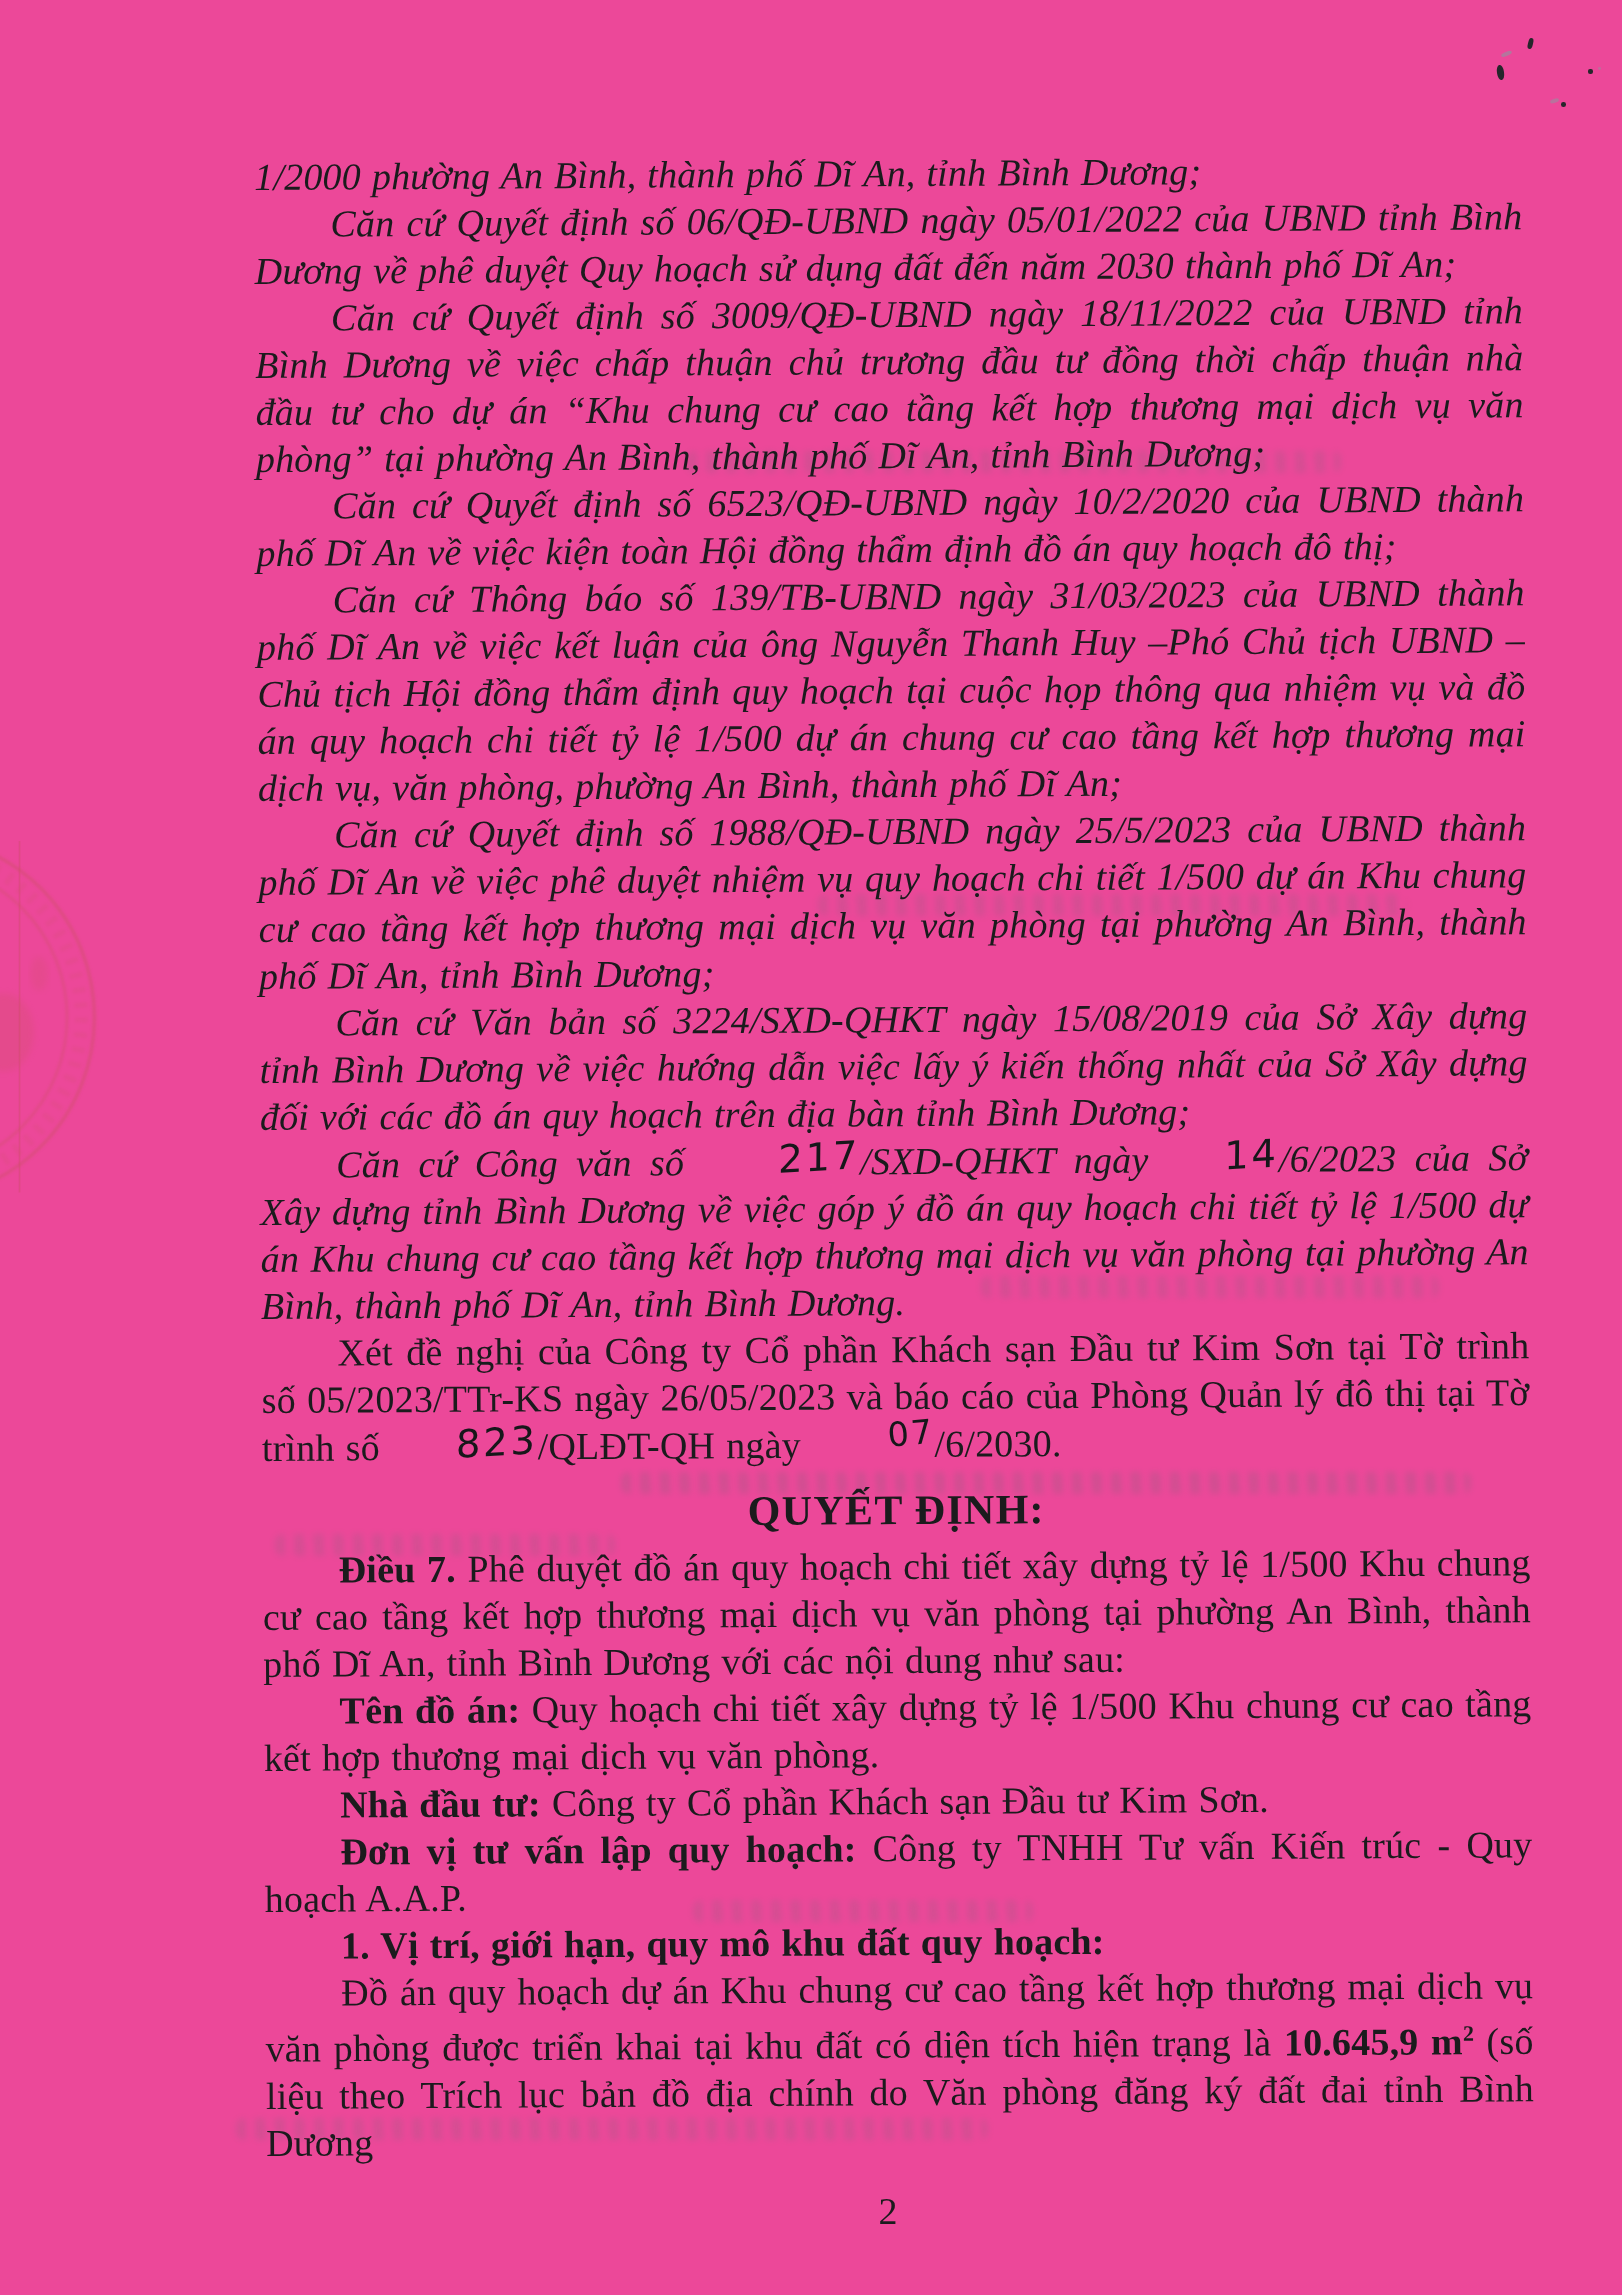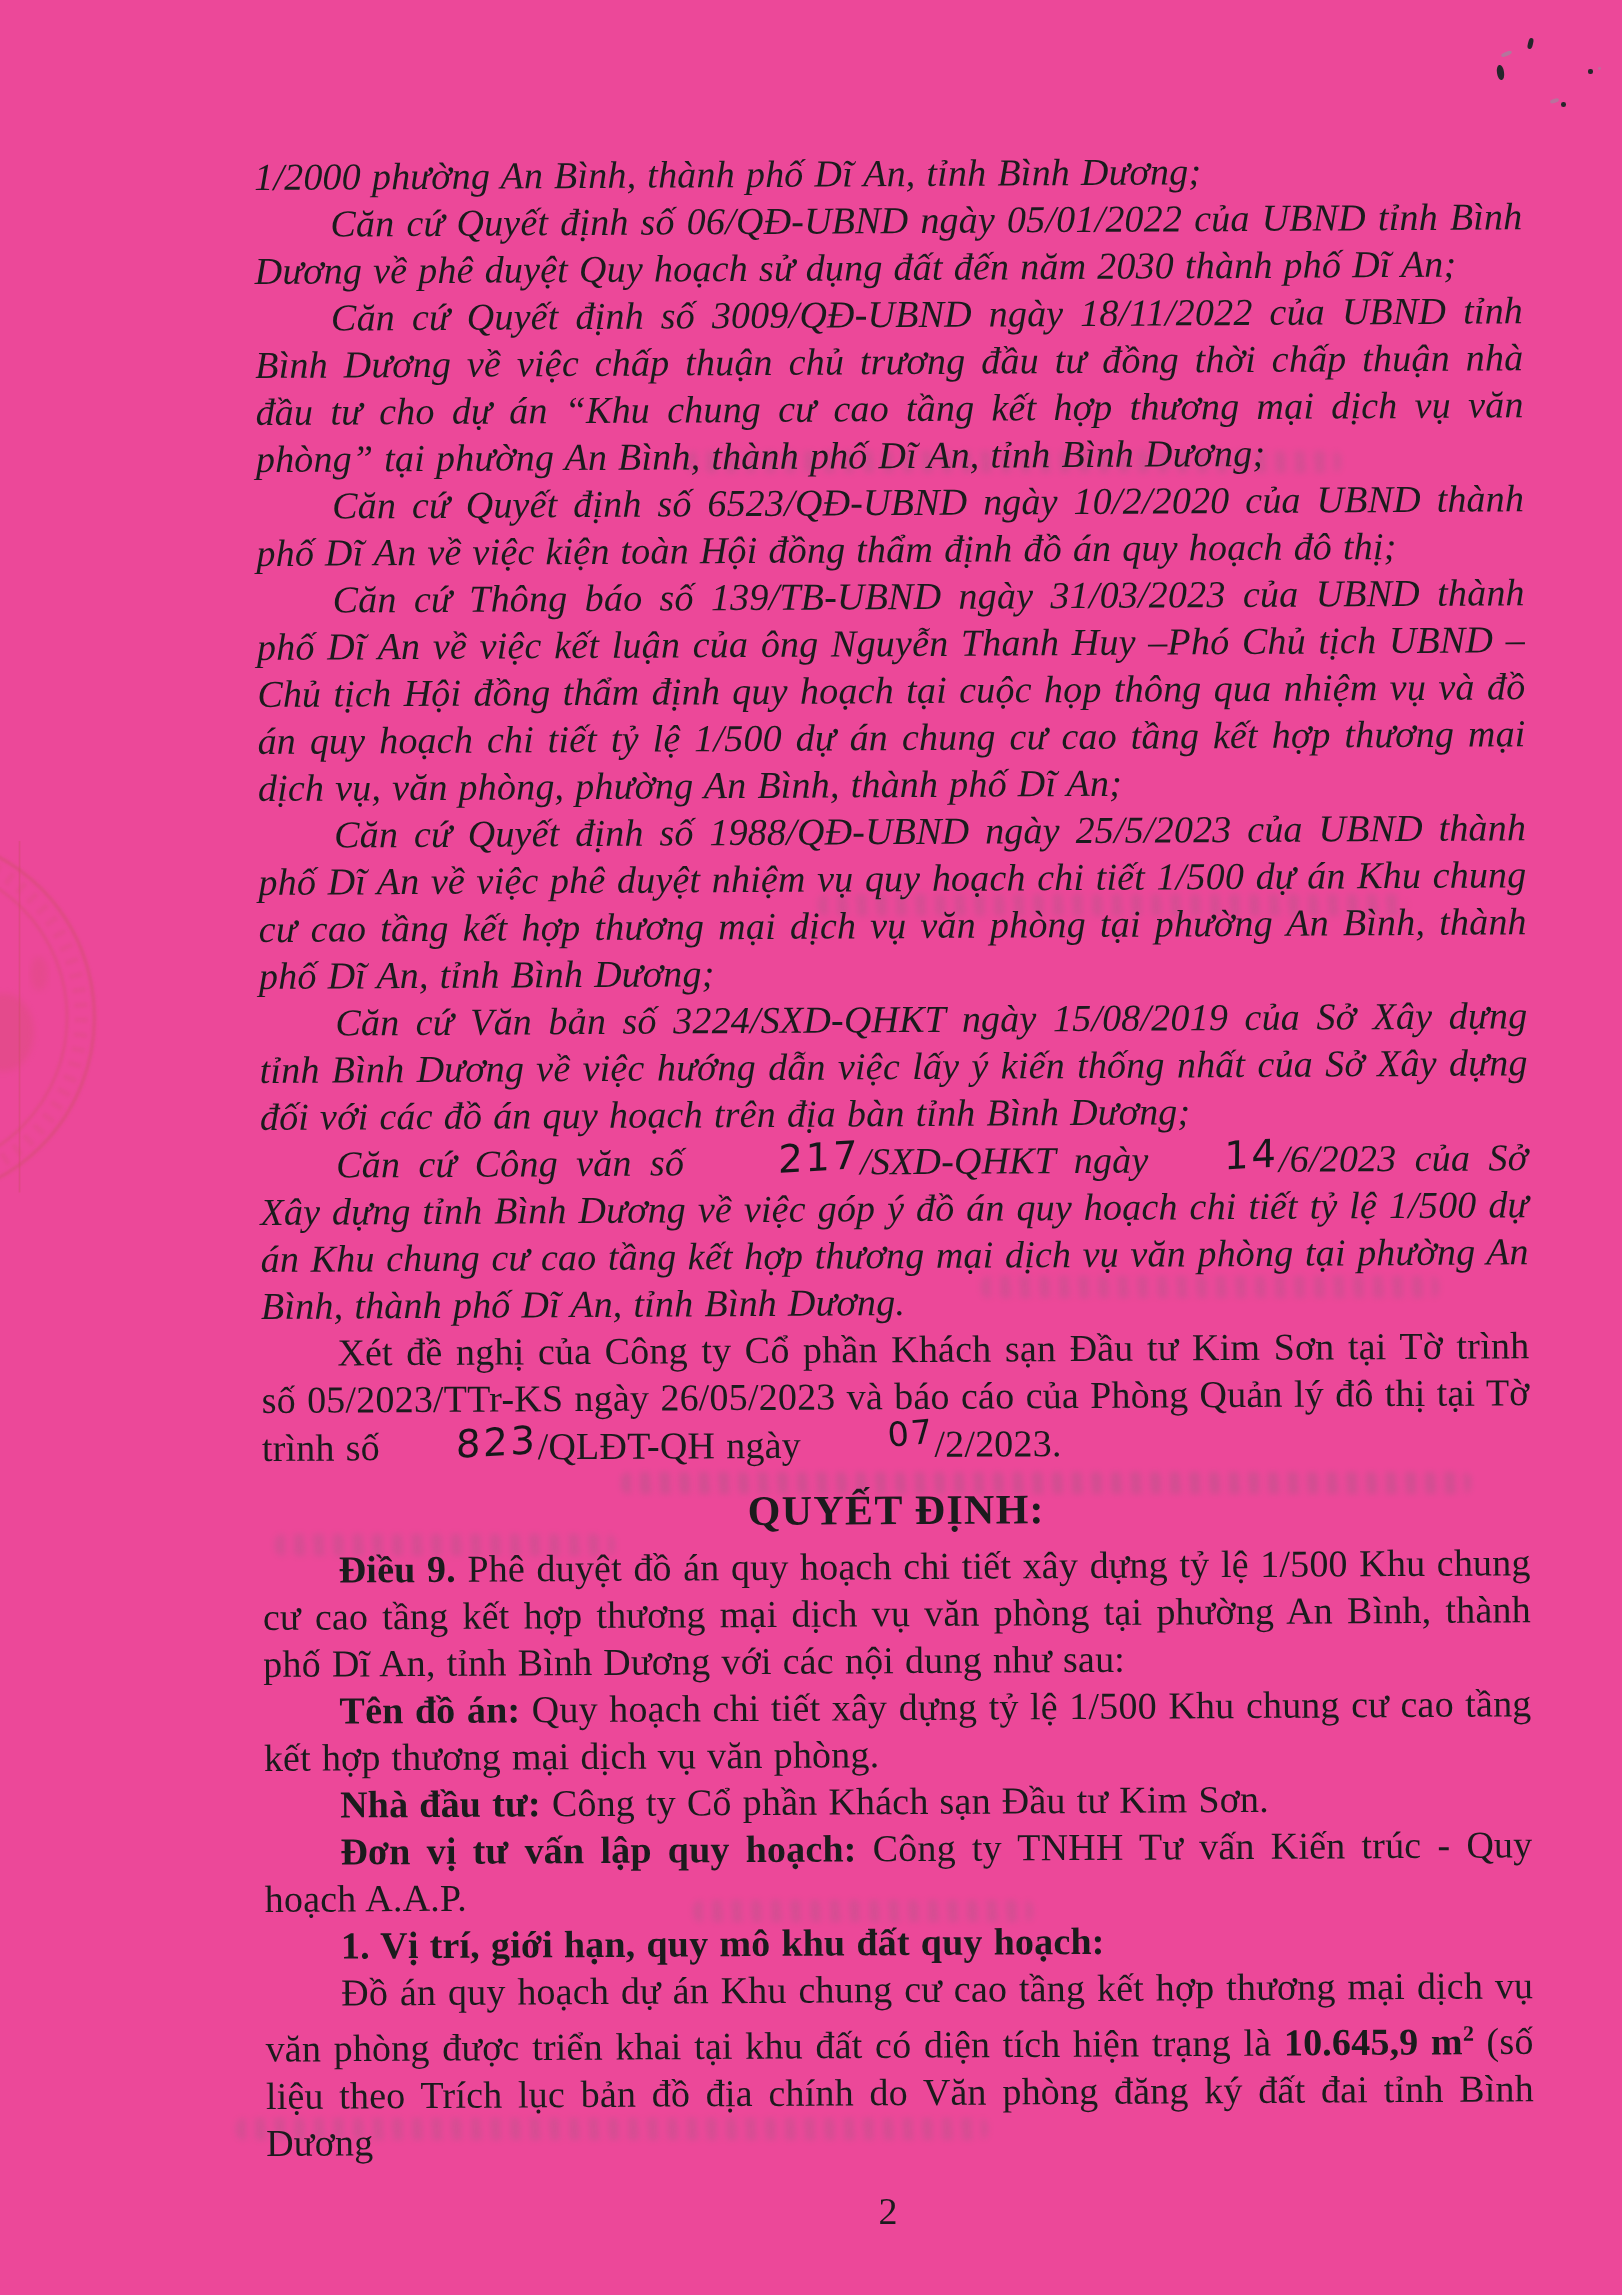--- a/index.html
+++ b/index.html
@@ -161,23 +161,23 @@
 
   <div class="text-block">
       <p class="italic noindent"><span>1/2000 phường An Bình, thành phố Dĩ An, tỉnh Bình Dương;</span></p>
       <p class="italic"><span>Căn cứ Quyết định số 06/QĐ-UBND ngày 05/01/2022 của UBND tỉnh Bình Dương về phê duyệt Quy hoạch sử dụng đất đến năm 2030 thành phố Dĩ An;</span></p>
       <p class="italic"><span>Căn cứ Quyết định số 3009/QĐ-UBND ngày 18/11/2022 của UBND tỉnh Bình Dương về việc chấp thuận chủ trương đầu tư đồng thời chấp thuận nhà đầu tư cho dự án “Khu chung cư cao tầng kết hợp thương mại dịch vụ văn phòng” tại phường An Bình, thành phố Dĩ An, tỉnh Bình Dương;</span></p>
       <p class="italic"><span>Căn cứ Quyết định số 6523/QĐ-UBND ngày 10/2/2020 của UBND thành phố Dĩ An về việc kiện toàn Hội đồng thẩm định đồ án quy hoạch đô thị;</span></p>
       <p class="italic"><span>Căn cứ Thông báo số 139/TB-UBND ngày 31/03/2023 của UBND thành phố Dĩ An về việc kết luận của ông Nguyễn Thanh Huy –Phó Chủ tịch UBND –Chủ tịch Hội đồng thẩm định quy hoạch tại cuộc họp thông qua nhiệm vụ và đồ án quy hoạch chi tiết tỷ lệ 1/500 dự án chung cư cao tầng kết hợp thương mại dịch vụ, văn phòng, phường An Bình, thành phố Dĩ An;</span></p>
       <p class="italic"><span>Căn cứ Quyết định số 1988/QĐ-UBND ngày 25/5/2023 của UBND thành phố Dĩ An về việc phê duyệt nhiệm vụ quy hoạch chi tiết 1/500 dự án Khu chung cư cao tầng kết hợp thương mại dịch vụ văn phòng tại phường An Bình, thành phố Dĩ An, tỉnh Bình Dương;</span></p>
       <p class="italic"><span>Căn cứ Văn bản số 3224/SXD-QHKT ngày 15/08/2019 của Sở Xây dựng tỉnh Bình Dương về việc hướng dẫn việc lấy ý kiến thống nhất của Sở Xây dựng đối với các đồ án quy hoạch trên địa bàn tỉnh Bình Dương;</span></p>
       <p class="italic"><span>Căn cứ Công văn số </span><span class="hw">217</span><span>/SXD-QHKT ngày</span><span class="hw">14</span><span>/6/2023 của Sở Xây dựng tỉnh Bình Dương về việc góp ý đồ án quy hoạch chi tiết tỷ lệ 1/500 dự án Khu chung cư cao tầng kết hợp thương mại dịch vụ văn phòng tại phường An Bình, thành phố Dĩ An, tỉnh Bình Dương.</span></p>
-      <p><span>Xét đề nghị của Công ty Cổ phần Khách sạn Đầu tư Kim Sơn tại Tờ trình số 05/2023/TTr-KS ngày 26/05/2023 và báo cáo của Phòng Quản lý đô thị tại Tờ trình số</span><span class="hw">823</span><span>/QLĐT-QH ngày </span><span class="hw-raised">07</span><span>/2/2023.</span></p>
+      <p><span>Xét đề nghị của Công ty Cổ phần Khách sạn Đầu tư Kim Sơn tại Tờ trình số 05/2023/TTr-KS ngày 26/05/2023 và báo cáo của Phòng Quản lý đô thị tại Tờ trình số</span><span class="hw">823</span><span>/QLĐT-QH ngày </span><span class="hw-raised">07</span><span>/6/2030.</span></p>
       <div class="decision-heading"><span>QUYẾT ĐỊNH:</span></div>
-      <p><span class="b">Điều 9.</span><span> Phê duyệt đồ án quy hoạch chi tiết xây dựng tỷ lệ 1/500 Khu chung cư cao tầng kết hợp thương mại dịch vụ văn phòng tại phường An Bình, thành phố Dĩ An, tỉnh Bình Dương với các nội dung như sau:</span></p>
+      <p><span class="b">Điều 7.</span><span> Phê duyệt đồ án quy hoạch chi tiết xây dựng tỷ lệ 1/500 Khu chung cư cao tầng kết hợp thương mại dịch vụ văn phòng tại phường An Bình, thành phố Dĩ An, tỉnh Bình Dương với các nội dung như sau:</span></p>
       <p><span class="b">Tên đồ án:</span><span> Quy hoạch chi tiết xây dựng tỷ lệ 1/500 Khu chung cư cao tầng kết hợp thương mại dịch vụ văn phòng.</span></p>
       <p><span class="b">Nhà đầu tư:</span><span> Công ty Cổ phần Khách sạn Đầu tư Kim Sơn.</span></p>
       <p><span class="b">Đơn vị tư vấn lập quy hoạch:</span><span> Công ty TNHH Tư vấn Kiến trúc - Quy hoạch A.A.P.</span></p>
       <p><span class="b">1. Vị trí, giới hạn, quy mô khu đất quy hoạch:</span></p>
       <p><span>Đồ án quy hoạch dự án Khu chung cư cao tầng kết hợp thương mại dịch vụ văn phòng được triển khai tại khu đất có diện tích hiện trạng là </span><span class="b">10.645,9 m</span><span class="bsup">2</span><span> (số liệu theo Trích lục bản đồ địa chính do Văn phòng đăng ký đất đai tỉnh Bình Dương</span></p>
     </div>
 
   <div class="page-number">2</div>
 
 </div>

